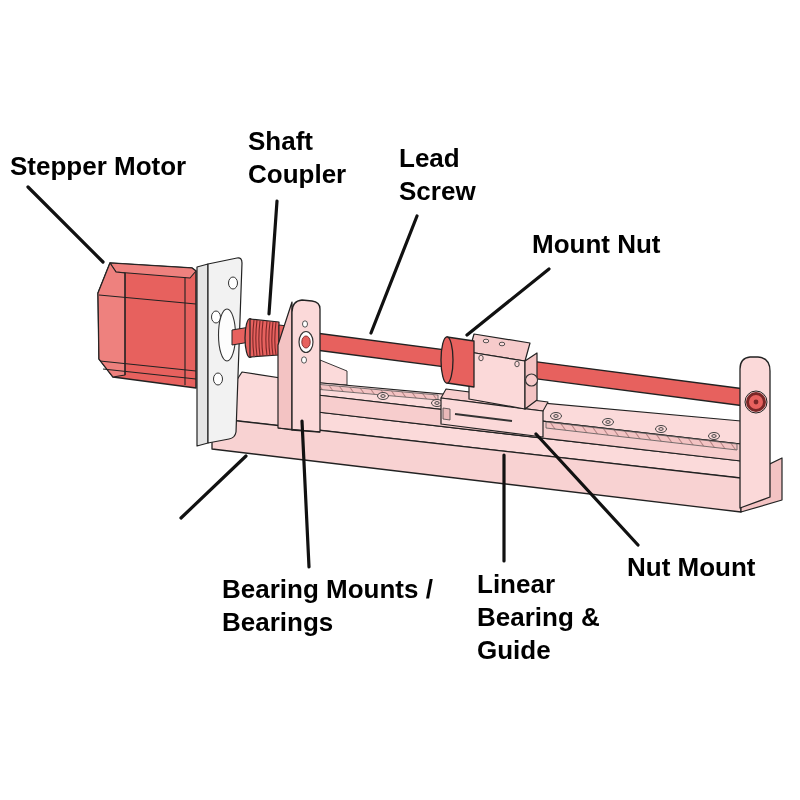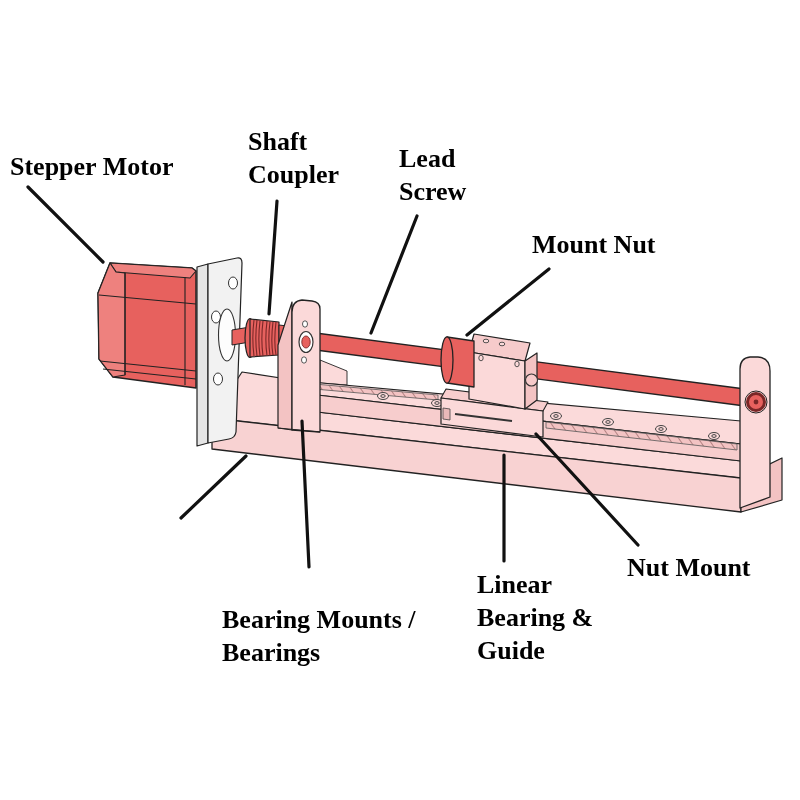--- a/index.html
+++ b/index.html
@@ -1,18 +1,18 @@
 <!DOCTYPE html>
 <html style="--part-red: #e7615e; --part-red-light: #ee817e; --part-maroon: #7a2727; --part-pink: #fbd9d9; --part-pink-light: #fbdada; --part-pink-mid: #f7cdcd; --part-pink-shade: #f3c3c3; --plate-white: #f2f2f2; --plate-strip: #e5e5e5; --outline: #222222; --leader-line: #111111; --label-text: #000000; --background: #ffffff;"><head>
 <meta charset="utf-8">
 <style>
   html,body{margin:0;padding:0;background:#ffffff;}
   #stage{
     position:relative;width:800px;height:800px;background:#ffffff;overflow:hidden;
-    font-family:Liberation Serif, serif;
+    font-family:Liberation Sans, sans-serif;
   }
   #drawing{position:absolute;left:0;top:0;}
   .label{
     position:absolute;
     font-weight:bold;
     font-size:26px;
     line-height:33px;
     color:var(--label-text,#000);
     white-space:nowrap;
     letter-spacing:0px;
@@ -171,21 +171,21 @@
   </div>
   <div class="label" style="left:399px;top:142px">
     <span>Lead</span>
     <span>Screw</span>
   </div>
   <div class="label" style="left:532px;top:228px">
     <span>Mount Nut</span>
   </div>
   <div class="label" style="left:82px;top:525px">
   </div>
-  <div class="label" style="left:222px;top:603px">
+  <div class="label" style="left:222px;top:573px">
     <span>Bearing Mounts /</span>
     <span>Bearings</span>
   </div>
   <div class="label" style="left:477px;top:568px">
     <span>Linear</span>
     <span>Bearing &amp;</span>
     <span>Guide</span>
   </div>
   <div class="label" style="left:627px;top:551px">
     <span>Nut Mount</span>

